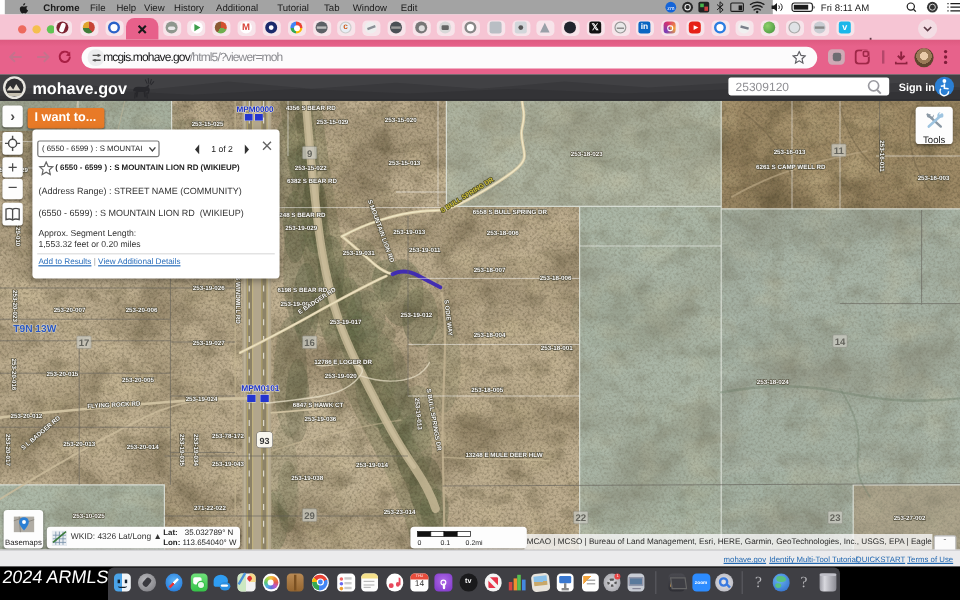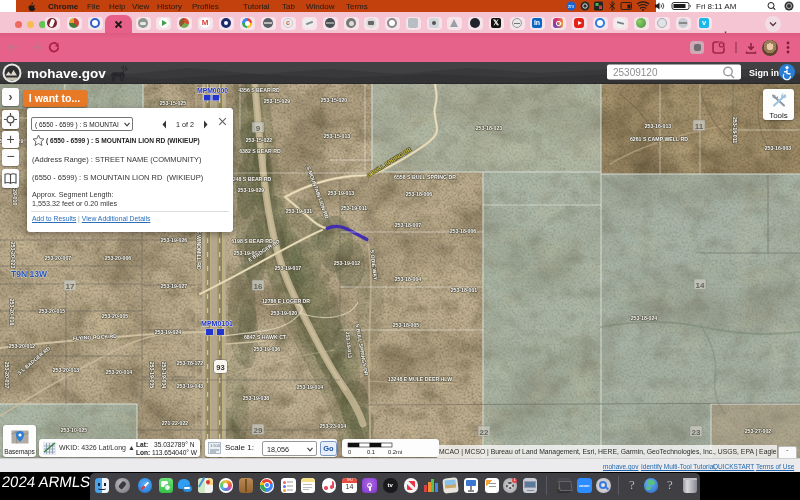--- a/index.html
+++ b/index.html
@@ -1,18 +1,18 @@
 <!DOCTYPE html>
 <html><head><meta charset="utf-8">
 <style>
   html,body{margin:0;padding:0;background:#000;}
   #page{position:relative;width:800px;height:500px;overflow:hidden;font-family:"Liberation Sans",sans-serif;background:#fff;}
   .abs{position:absolute;}
   
-  #menubar{left:16px;top:0;width:640px;height:12px;background:#c2410c;color:#1b1b1b;font-size:8px;}
+  #menubar{left:4px;top:0;width:640px;height:12px;background:#a3a3a3;color:#1b1b1b;font-size:8px;}
   #menubar .mi{position:absolute;top:1.5px;white-space:nowrap;}
   
   #tabstrip{left:0;top:12px;width:800px;height:21px;background:#f6c5d4;}
   .tl{position:absolute;top:8.5px;width:7px;height:7px;border-radius:50%;}
   .chip{position:absolute;top:4.5px;width:15px;height:13.5px;border-radius:4px;background:#f7e4ea;}
   .fav{position:absolute;left:2.5px;top:1.75px;width:10px;height:10px;border-radius:50%;}
   #activetab{position:absolute;left:105px;top:2.5px;width:27px;height:18.5px;background:#e7608a;border-radius:7px 7px 0 0;}
   
   #toolbar{left:0;top:33px;width:800px;height:29px;background:linear-gradient(#dd5a80,#e7628b 20%,#e7628b);}
   #omnibox{position:absolute;left:68px;top:5.5px;width:613px;height:18.5px;background:#fcfbfc;border-radius:9.5px;}
@@ -316,25 +316,25 @@
   <div class="abs" id="menubar">
     <svg class="abs" style="left:10px;top:1.5px" width="10" height="10" viewBox="0 0 10 10">
         <path d="M5.7 1.2c.5-.6 1.3-.7 1.3-.7s.1.8-.4 1.4c-.5.6-1.2.6-1.2.6s-.2-.7.3-1.3z" fill="#1b1b1b"></path>
         <path d="M7.6 3.2c-.7 0-1.2.4-1.6.4-.4 0-.9-.4-1.6-.4-.8 0-1.9.7-1.9 2.4 0 1.7 1.3 3.6 2.1 3.6.4 0 .8-.3 1.3-.3s.9.3 1.3.3c.8 0 2-1.8 2.2-2.6-1-.4-1.3-1.1-1.3-1.8 0-.7.5-1.2.9-1.4-.4-.3-1-.2-1.4-.2z" fill="#1b1b1b"></path>
       </svg>
     <span class="mi" style="left:32px;font-weight:bold;">Chrome</span>
     <span class="mi" style="left:71px;">File</span>
     <span class="mi" style="left:93px;">Help</span>
     <span class="mi" style="left:116px;">View</span>
     <span class="mi" style="left:141px;">History</span>
-    <span class="mi" style="left:176px;">Profiles</span>
+    <span class="mi" style="left:176px;">Additional</span>
     <span class="mi" style="left:227px;">Tutorial</span>
     <span class="mi" style="left:266px;">Tab</span>
     <span class="mi" style="left:290px;">Window</span>
-    <span class="mi" style="left:330px;">Terms</span>
+    <span class="mi" style="left:330px;">Edit</span>
     <svg class="abs" style="left:545px;top:0" width="110" height="12" viewBox="0 0 110 12">
       <circle cx="10" cy="6" r="4.5" fill="#1464d8"></circle>
         <text x="10" y="8" font-size="4.5" fill="#fff" text-anchor="middle" font-family="Liberation Sans">zm</text>
       <circle cx="24" cy="6" r="4.5" fill="#2a2a2a"></circle>
         <circle cx="24" cy="6" r="2.2" fill="none" stroke="#eee" stroke-width="0.9"></circle>
       <rect x="33" y="1.5" width="9" height="9" rx="1.5" fill="#222"></rect>
         <rect x="34.5" y="3" width="3" height="3" fill="#48b54c"></rect>
         <rect x="38" y="5.5" width="3" height="3.5" fill="#d04040"></rect>
       <path d="M51 1.5v9l2.6-2.3-2.6-2.2 2.6-2.2z" stroke="#1b1b1b" stroke-width="0.8" fill="none"></path>
         <path d="M48.5 3.7l5 4.6M48.5 8.3l5-4.6" stroke="#1b1b1b" stroke-width="0.8"></path>
@@ -505,20 +505,32 @@
       </svg>
   </div>
 
   <div class="abs" id="toolbar">
     <svg class="abs" style="left:7px;top:9px" width="52" height="11" viewBox="0 0 52 11">
       <path d="M11 5.5H2M5.5 1.5L1.5 5.5l4 4" stroke="#c4728c" stroke-width="1.6" fill="none"></path>
       <path d="M24 5.5h9M29.5 1.5l4 4-4 4" stroke="#c4728c" stroke-width="1.6" fill="none"></path>
       <path d="M50 2.2a4.3 4.3 0 1 0 1.3 3.1" stroke="#a81f44" stroke-width="1.7" fill="none"></path>
         <path d="M51.5 1l.2 4-3.8-.8z" fill="#a81f44"></path>
     </svg>
+    <div id="omnibox">
+      <div style="position:absolute;left:5px;top:2.5px;width:13.5px;height:13.5px;border-radius:50%;background:#ececee;"></div>
+      <svg class="abs" style="left:8.5px;top:6px" width="7" height="7" viewBox="0 0 7 7">
+          <path d="M0 1.2h4M5.5 1.2H7M0 5.2h1.5M3 5.2h4" stroke="#555" stroke-width="1.1"></path>
+          <circle cx="5" cy="1.2" r="1.1" fill="#555"></circle>
+          <circle cx="2.2" cy="5.2" r="1.1" fill="#555"></circle>
+        </svg>
+      <div style="position:absolute;left:18px;top:4px;font-size:10px;color:#161618;letter-spacing:-0.7px;">mcgis.mohave.gov<span style="color:#8b8b90">/html5/?viewer=moh</span></div>
+      <svg class="abs" style="left:592px;top:3.5px" width="12" height="12" viewBox="0 0 12 12">
+          <path d="M6 1l1.5 3.2 3.5.4-2.6 2.4.7 3.5L6 8.7 2.9 10.5l.7-3.5L1 4.6l3.5-.4z" fill="none" stroke="#5f5f64" stroke-width="1"></path>
+        </svg>
+    </div>
     <div style="position:absolute;left:690px;top:8px;width:14px;height:13px;border-radius:3.5px;background:#cfa9b5;">
         <div style="position:absolute;left:3.5px;top:3px;width:7px;height:7px;border-radius:2px;background:#6d6d72"></div>
       </div>
     <svg class="abs" style="left:712px;top:8px" width="13" height="13" viewBox="0 0 13 13">
         <rect x="1" y="1" width="11" height="11" rx="2.5" fill="none" stroke="#9e2747" stroke-width="1.6"></rect>
         <rect x="6.5" y="0.5" width="6" height="6" fill="#e7628b"></rect>
         <rect x="7.5" y="1.8" width="4" height="4" rx="1" fill="none" stroke="#9e2747" stroke-width="1.3"></rect>
       </svg>
     <div style="position:absolute;left:735px;top:9px;width:1.5px;height:11px;background:#b4476a;"></div>
     <svg class="abs" style="left:745px;top:8.5px" width="12" height="12" viewBox="0 0 12 12">
@@ -622,35 +634,20 @@
         <rect width="13" height="13" fill="#e8ecf0"></rect>
         <path d="M1 4h11M1 7h11M1 10h11M3.5 1v11M6.5 1v11M9.5 1v11" stroke="#7a94ac" stroke-width="0.7"></path>
         <path d="M1 10C4 8 8 4 12 1" stroke="#3a7a3a" stroke-width="1.3" fill="none"></path>
       </svg>
     <div style="position:absolute;left:20px;top:5px;font-size:7px;color:#333;white-space:nowrap;">WKID: 4326 Lat/Long ▲</div>
     <div style="position:absolute;left:97px;top:1.5px;font-size:6.6px;color:#222;"><b>Lat:</b></div>
     <div style="position:absolute;left:97px;top:9.5px;font-size:6.6px;color:#222;"><b>Lon:</b></div>
     <div style="position:absolute;left:115px;top:1.5px;font-size:6.6px;color:#222;white-space:nowrap;">35.032789° N</div>
     <div style="position:absolute;left:113px;top:9.5px;font-size:6.6px;color:#222;white-space:nowrap;">113.654040° W</div>
   </div>
-  <div class="abs" id="scalebox">
-    <svg style="position:absolute;left:3px;top:3px" width="13" height="12" viewBox="0 0 13 12">
-        <rect x="0.5" y="0.5" width="12" height="11" fill="#eef2f6" stroke="#9ab" stroke-width="0.8"></rect>
-        <text x="2" y="5" font-size="4" fill="#567" font-family="Liberation Sans">1:500</text>
-        <path d="M2 8h9M2 10h6" stroke="#789" stroke-width="1"></path>
-      </svg>
-    <div style="position:absolute;left:20px;top:4px;font-size:8px;color:#222;">Scale 1:</div>
-    <div style="position:absolute;left:57px;top:2px;width:53px;height:13px;border:1px solid #999;border-radius:2px;background:#fff;">
-      <span style="position:absolute;left:4px;top:2.5px;font-size:7.2px;color:#222;">18,056</span>
-      <svg style="position:absolute;right:3px;top:4.5px" width="6" height="5" viewBox="0 0 6 5">
-          <path d="M0.5 0.8L3 3.8 5.5 0.8" stroke="#444" stroke-width="1.2" fill="none"></path>
-        </svg>
-    </div>
-    <div style="position:absolute;left:115px;top:2px;width:15px;height:13px;border:1px solid #7a95c5;border-radius:2.5px;background:#e9eefb;text-align:center;font-size:7.5px;font-weight:bold;color:#1a54a8;line-height:13px;">Go</div>
-  </div>
   <div class="abs" id="sbar">
     <svg style="position:absolute;left:5px;top:3px" width="88" height="13" viewBox="0 0 88 13">
       <rect x="1" y="1" width="11" height="4" fill="#111" stroke="#111" stroke-width="0.6"></rect>
       <rect x="12" y="1" width="11" height="4" fill="#fff" stroke="#111" stroke-width="0.6"></rect>
       <rect x="23" y="1" width="11" height="4" fill="#111" stroke="#111" stroke-width="0.6"></rect>
       <rect x="34" y="1" width="11" height="4" fill="#fff" stroke="#111" stroke-width="0.6"></rect>
       <text x="1" y="12" font-size="5.8" fill="#222" font-family="Liberation Sans">0</text>
       <text x="20" y="12" font-size="5.8" fill="#222" font-family="Liberation Sans">0.1</text>
       <text x="41" y="12" font-size="5.8" fill="#222" font-family="Liberation Sans">0.2mi</text>
     </svg>

